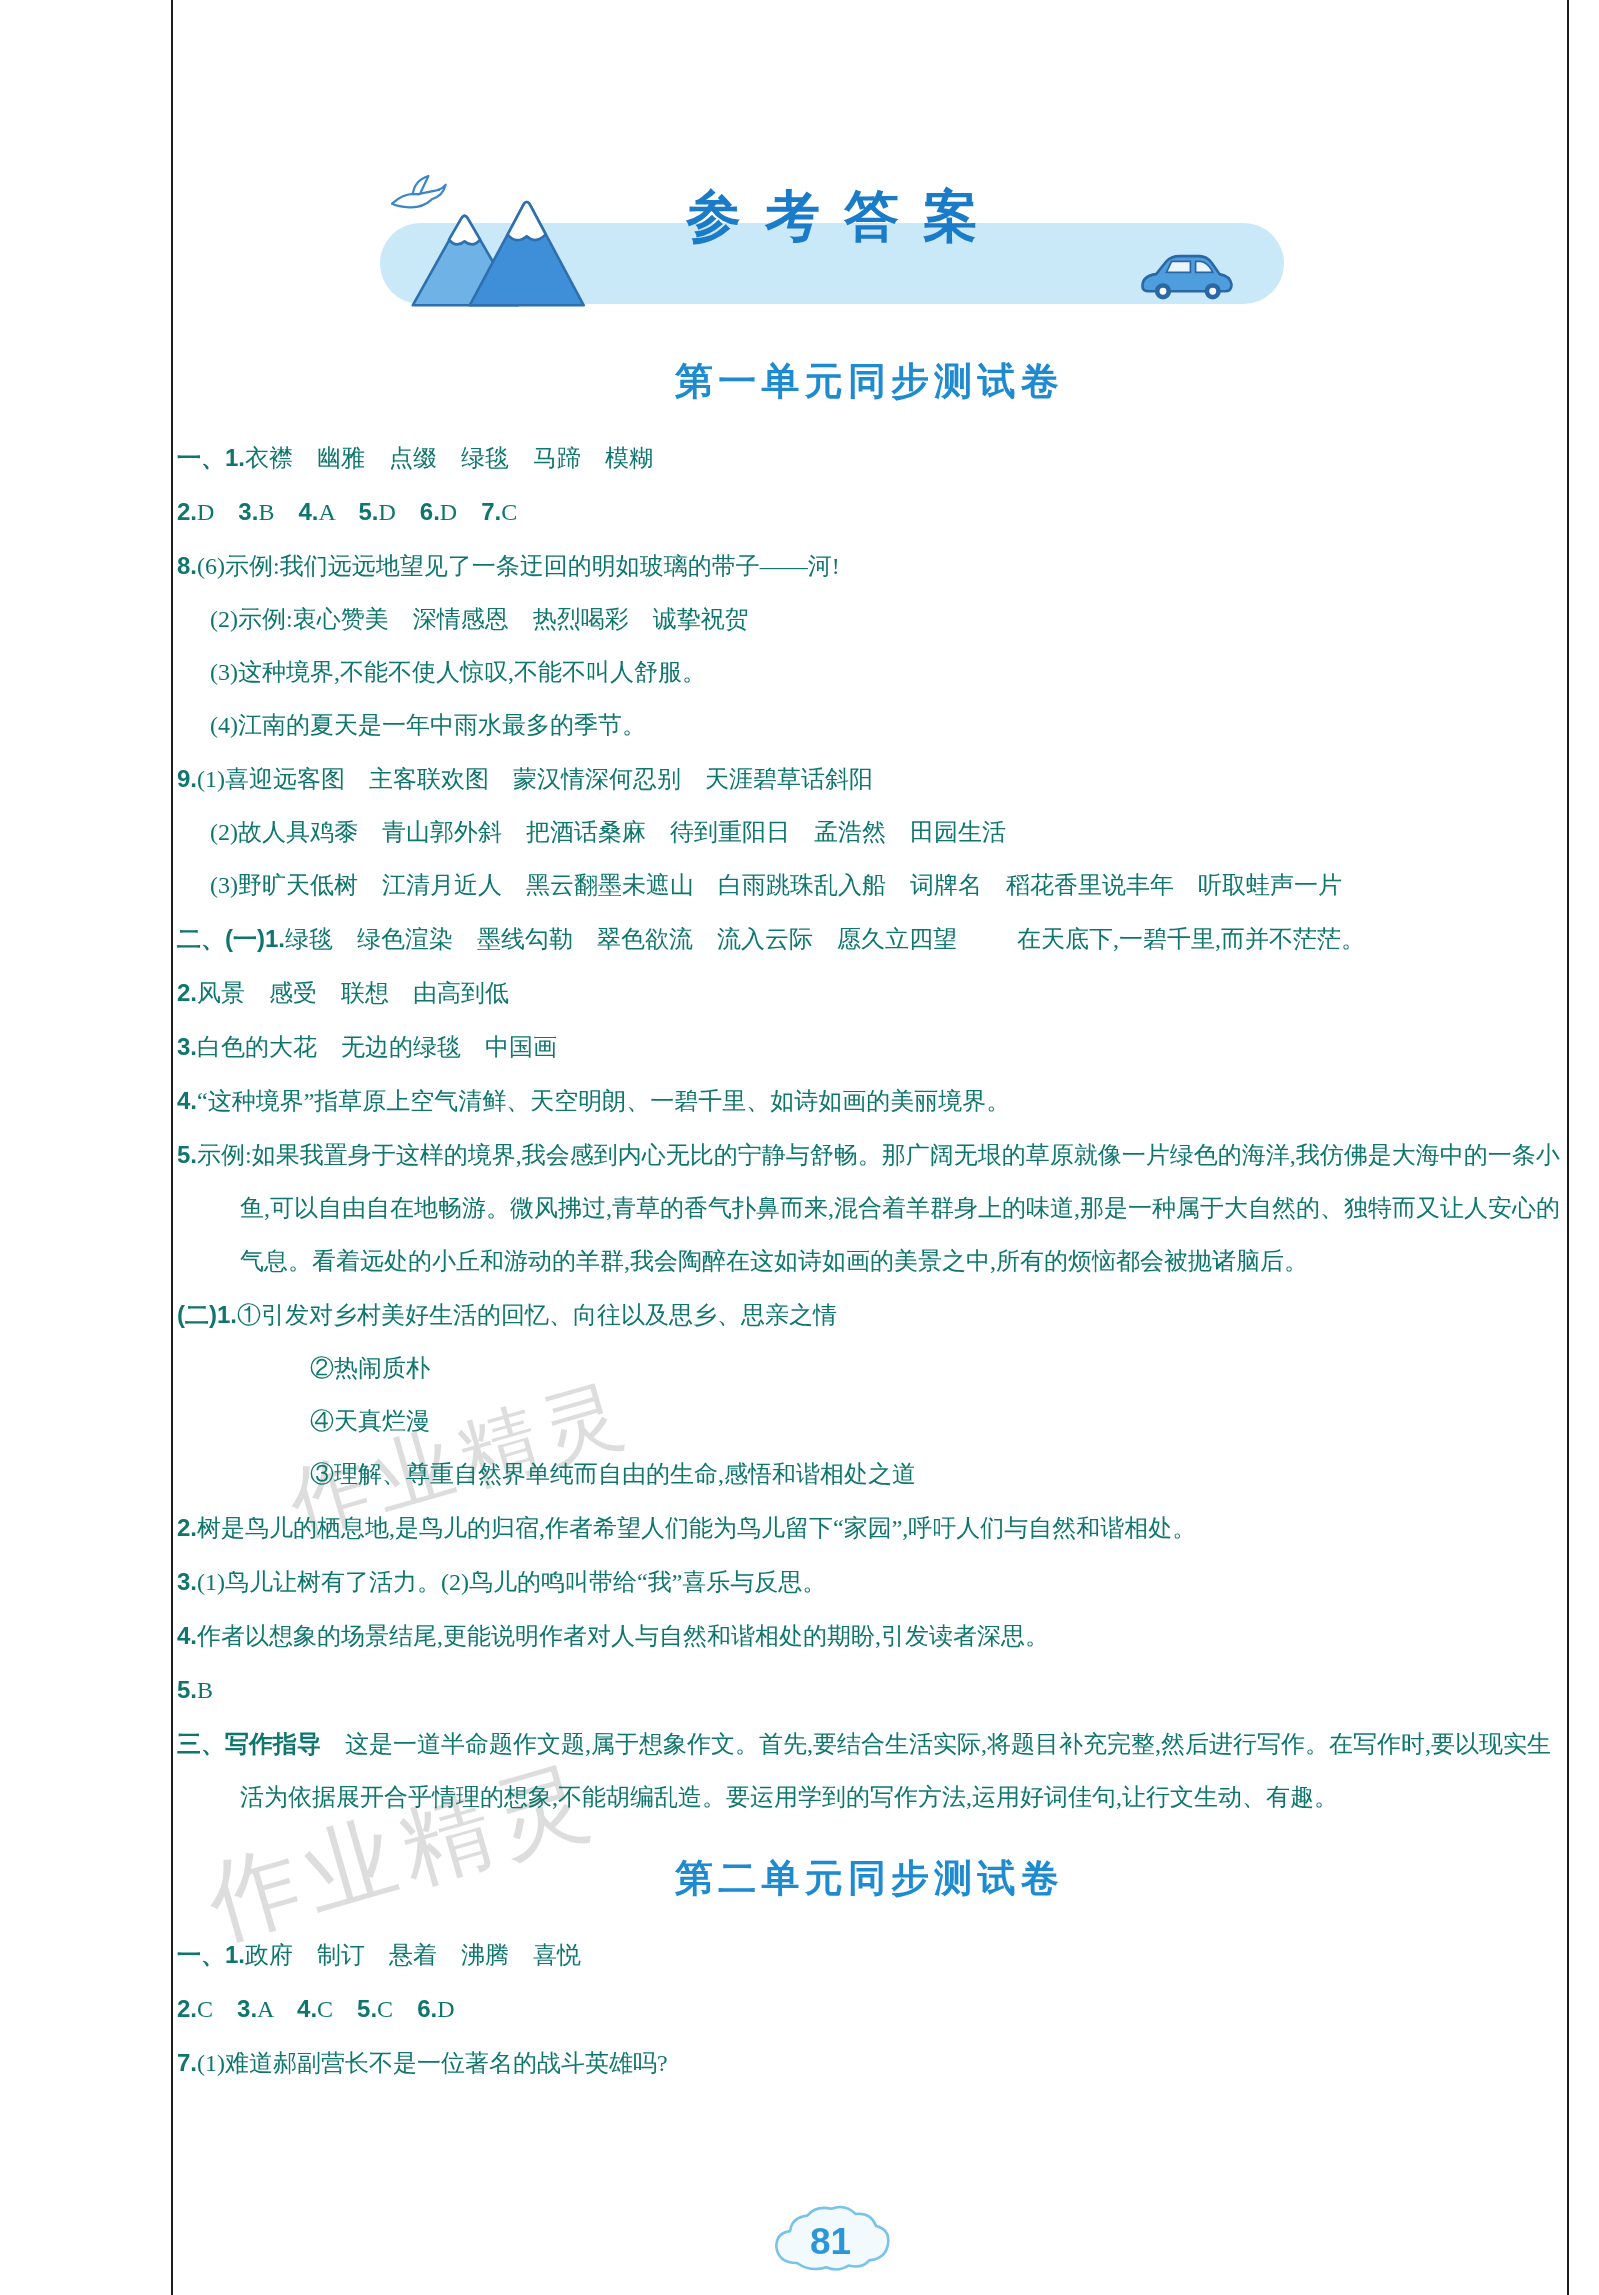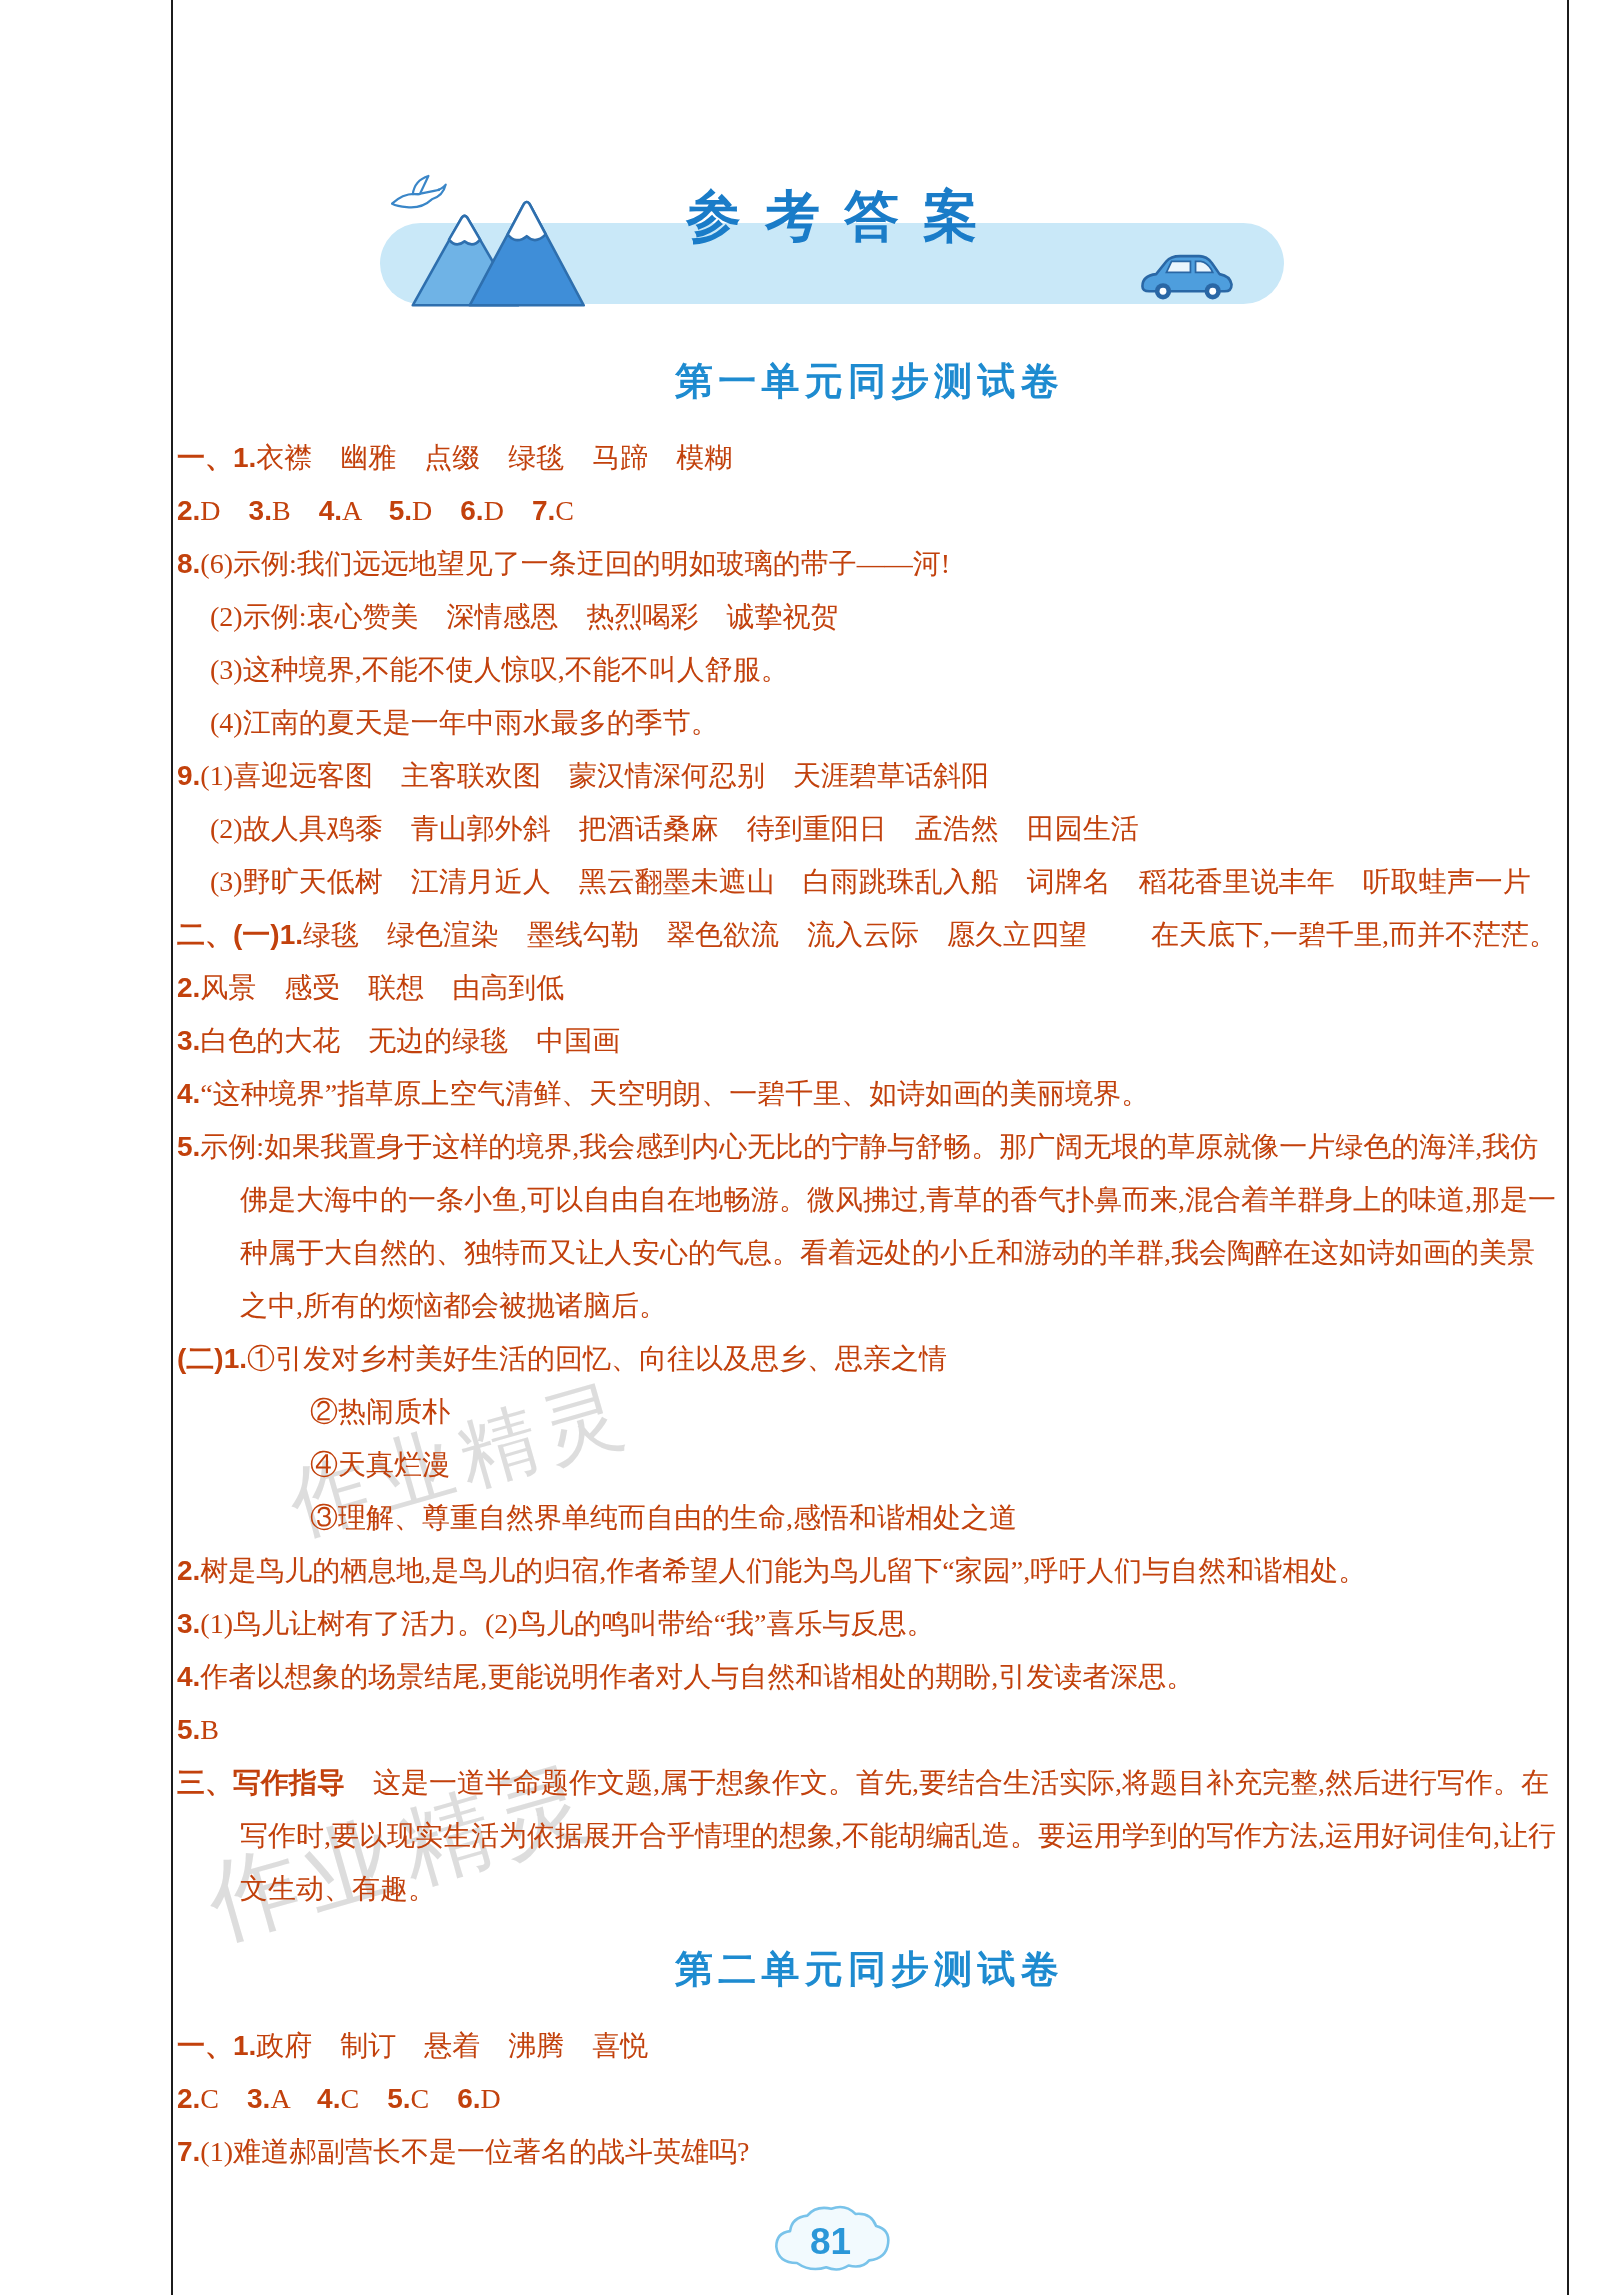--- a/index.html
+++ b/index.html
@@ -45,21 +45,21 @@
   
   .content { position:absolute; left:177px; top:358px; width:1385px; }
   .section-title {
     text-align:center;
     font-family:"Liberation Sans", sans-serif;
     font-size:38px; line-height:47px; font-weight:700;
     color:#1e8bd0; letter-spacing:5.2px;
     margin:0 0 26px 0;
   }
   .section-title:not(:first-child) { margin-top:31px; }
-  .line { font-size:28px; line-height:53px; color:#c2410c; }
+  .line { font-size:24px; line-height:53px; color:#0f766e; }
   .line .b { font-weight:700; font-family:"Liberation Sans", sans-serif; }
   .line .wavy {
     text-decoration-style:wavy;
     text-decoration-color:#2b2b2b;
     text-decoration-thickness:1.7px;
     text-underline-offset:6px;
     margin-left:36px;
   }
 
   

